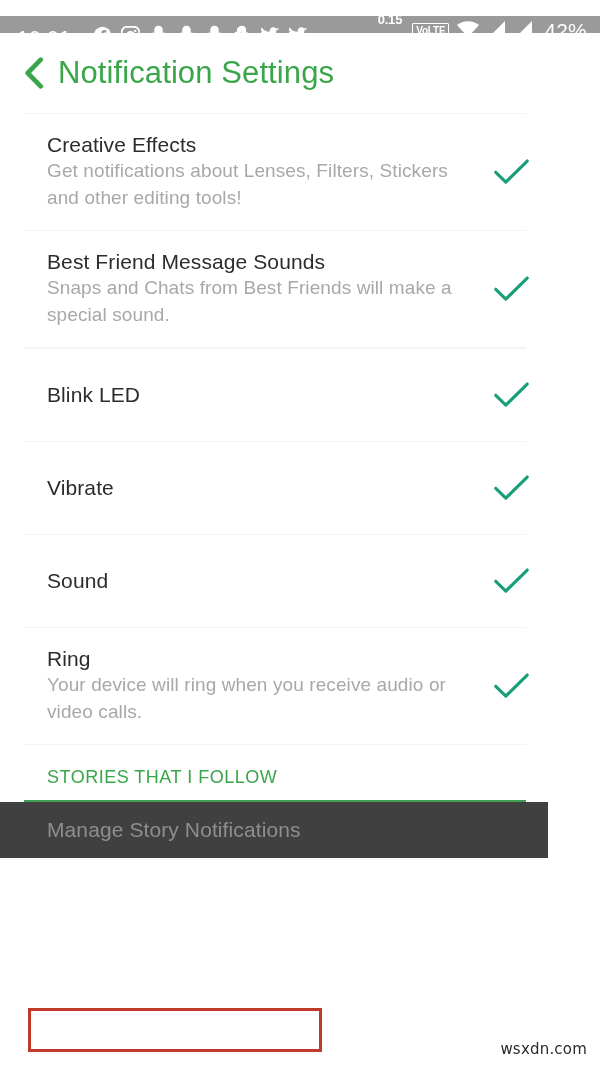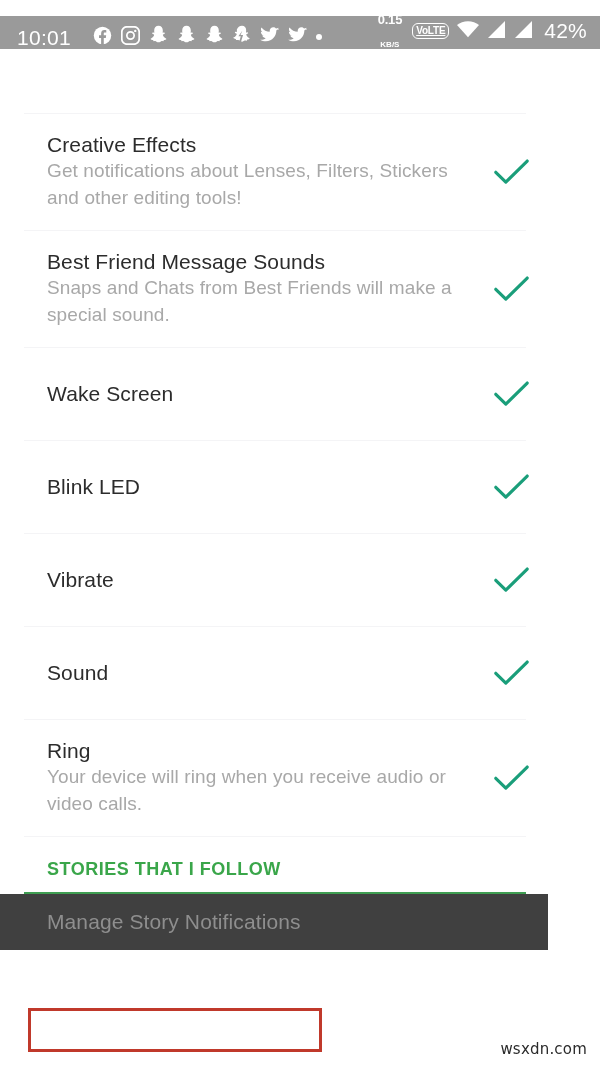--- a/index.html
+++ b/index.html
@@ -41,21 +41,21 @@
     background:#ffffff; display:block;
   }
   .sb-net {
     display:flex; flex-direction:column; align-items:center;
     line-height:1; margin-right:2px;
   }
   .sb-net .n1 { font-size:13px; font-weight:700; letter-spacing:-0.2px; }
   .sb-net .n2 { font-size:8px; font-weight:700; letter-spacing:0px; margin-top:15px; }
   .sb-volte {
     border:1.6px solid #ffffff;
-    border-radius:6px;
+    border-radius:1px;
     font-size:10px; font-weight:700;
     padding:1px 3px 1px 3px;
     letter-spacing:-0.2px;
     line-height:1.15;
     text-decoration:underline;
   }
   .sb-batt {
     font-size:21px; font-weight:400; letter-spacing:0.2px;
     margin-left:3px; white-space:nowrap;
   }
@@ -122,21 +122,21 @@
     cursor:pointer;
   }
 
   
   .section-head {
     padding:22px 0 12px 47px;
     background:#ffffff;
   }
   .section-head-label {
     font-size:18px;
-    font-weight:700;
+    font-weight:400;
     color:#3aa64a;
     letter-spacing:0.5px;
   }
   .divider-green {
     height:2px;
     background:#3f9e52;
     margin:0 22px 0 24px;
   }
 
   
@@ -258,20 +258,28 @@
       <span class="sb-ico">
         <svg width="19" height="17" viewBox="0 0 20 18">
             <path d="M19 0v18H1z" fill="#fff"></path>
           </svg>
       </span>
 
       <span class="sb-batt">42%</span>
     </div>
   </div>
 
+  <div class="header">
+    <div class="back-btn">
+      <svg width="21" height="32" viewBox="0 0 14 22">
+        <path d="M12 1.8 3 11l9 9.2" fill="none" stroke="#3aa64a" stroke-width="3.2" stroke-linecap="round" stroke-linejoin="round"></path>
+      </svg>
+    </div>
+    <div class="header-title">Notification Settings</div>
+  </div>
 
   <div class="list">
 
     <div class="divider"></div>
 
     <div class="row two-line">
       <div class="row-text">
         <div class="row-title">Creative Effects</div>
         <div class="row-sub">Get notifications about Lenses, Filters, Stickers and other editing tools!</div>
       </div>
@@ -291,30 +299,20 @@
       </div>
       <div class="row-check">
         <svg width="37" height="29" viewBox="0 0 30 24">
             <path d="M2 11.8 10.3 20 28 2.5" fill="none" stroke="#1a9e7a" stroke-width="2.6" stroke-linecap="round" stroke-linejoin="round"></path>
           </svg>
       </div>
     </div>
 
     <div class="divider"></div>
 
-    <div class="row">
-      <div class="row-text">
-        <div class="row-title">Wake Screen</div>
-      </div>
-      <div class="row-check">
-        <svg width="37" height="29" viewBox="0 0 30 24">
-            <path d="M2 11.8 10.3 20 28 2.5" fill="none" stroke="#1a9e7a" stroke-width="2.6" stroke-linecap="round" stroke-linejoin="round"></path>
-          </svg>
-      </div>
-    </div>
 
     <div class="divider"></div>
 
     <div class="row">
       <div class="row-text">
         <div class="row-title">Blink LED</div>
       </div>
       <div class="row-check">
         <svg width="37" height="29" viewBox="0 0 30 24">
             <path d="M2 11.8 10.3 20 28 2.5" fill="none" stroke="#1a9e7a" stroke-width="2.6" stroke-linecap="round" stroke-linejoin="round"></path>

